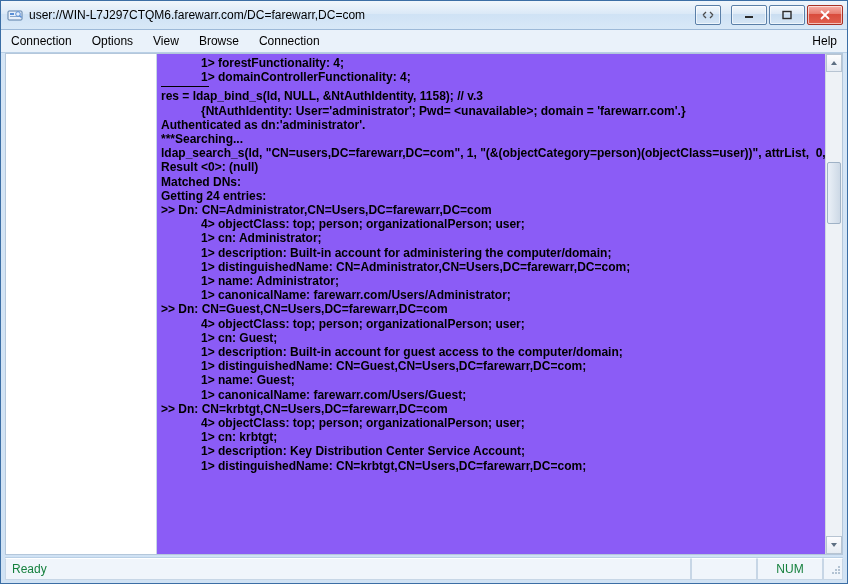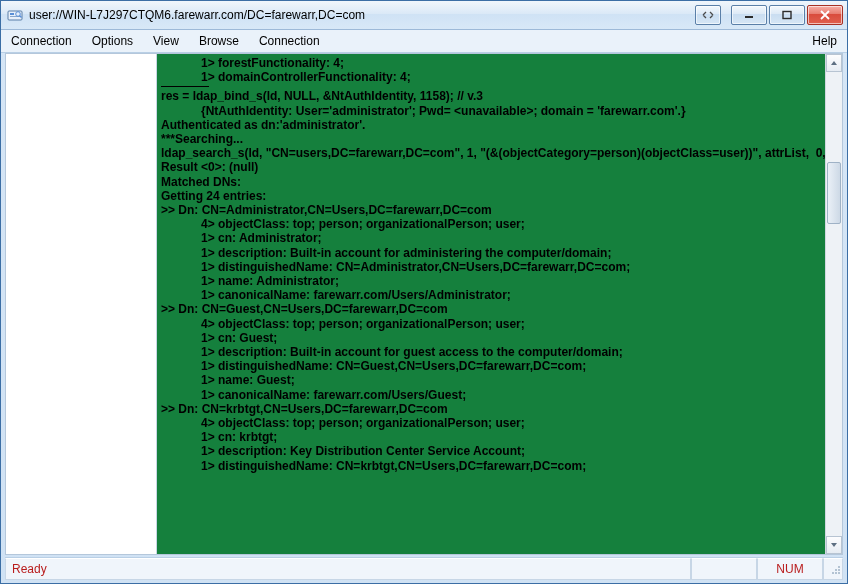--- a/index.html
+++ b/index.html
@@ -92,21 +92,21 @@
     min-height: 0;
   }
   .left-pane {
     width: 150px;
     border-right: 1px solid #c8d6e5;
     background: #fff;
   }
   .right-pane {
     flex: 1;
     position: relative;
-    background: #15803d;
+    background: #8b5cf6;
     min-width: 0;
   }
   .output {
     position: absolute;
     left: 0; right: 16px; top: 0; bottom: 0;
     overflow: hidden;
     padding: 2px 4px;
     font-family: Tahoma, "Segoe UI", sans-serif;
     font-size: 12px;
     line-height: 14.2px;
@@ -148,21 +148,21 @@
     border-radius: 2px;
   }
   
   .statusbar {
     height: 22px;
     background: #eaf2fa;
     border-top: 1px solid #b9cfe5;
     display: flex;
     align-items: stretch;
     font-size: 12px;
-    color: #b91c1c;
+    color: #15803d;
     margin: 2px 4px 3px 4px;
   }
   .statusbar .cell {
     border: 1px solid #c7d6e6;
     border-top: 1px solid #fff;
     padding: 2px 6px;
     display: flex; align-items: center;
     background: #f0f5fb;
   }
   .statusbar .cell.grow { flex: 1; }

